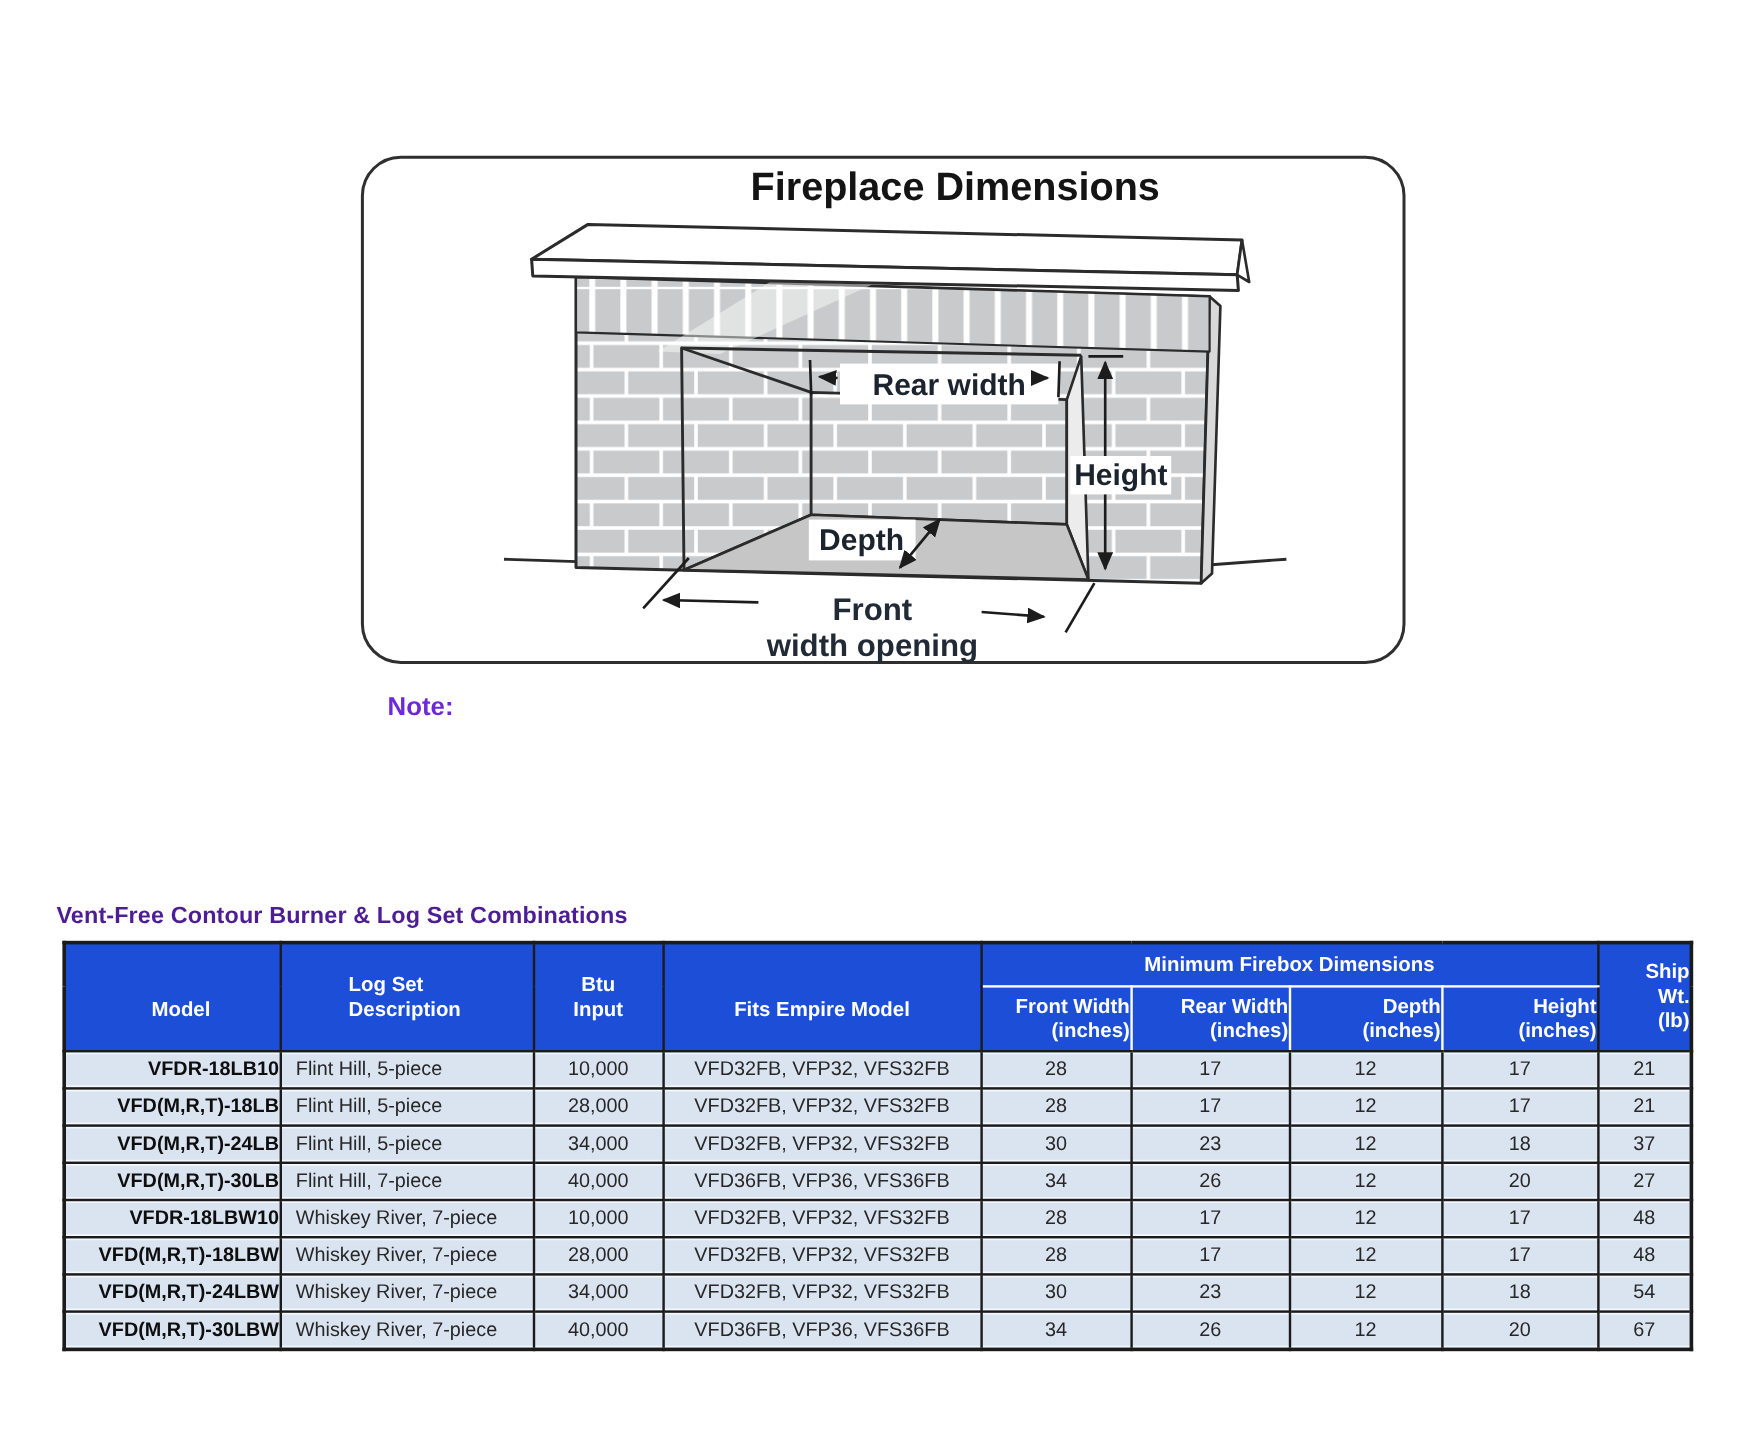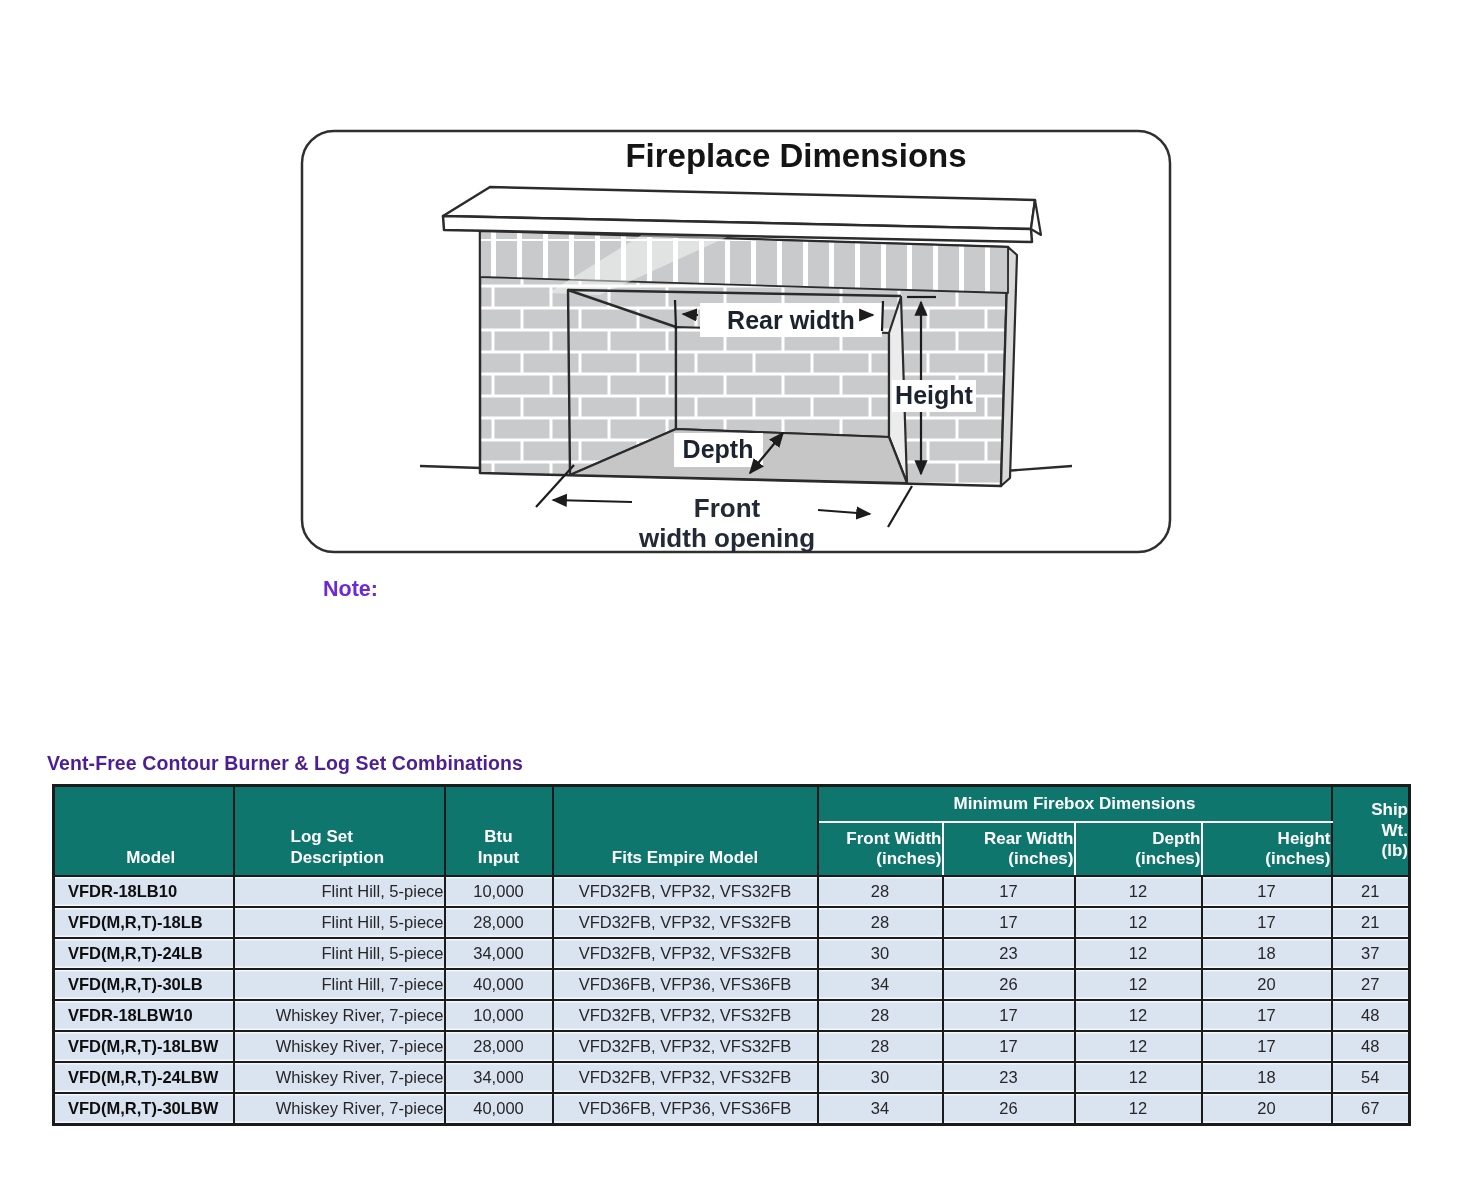--- a/index.html
+++ b/index.html
@@ -18,37 +18,37 @@
   .note-label{font-weight:bold;margin-right:17px;white-space:nowrap;}
   .note-text{letter-spacing:.1px;}
 
   
   .tbl-title{left:47px;top:752px;font-size:19.5px;font-weight:bold;color:#4c1d95;letter-spacing:.1px;}
   table.spec{
     left:52px;top:784px;position:absolute;border-collapse:collapse;table-layout:fixed;
     width:1356px;border:3px solid #1b1b1b;
   }
   .spec th{
-    background:#0f766e;color:#ffffff;font-size:17px;font-weight:bold;line-height:1.2;
+    background:#1d4ed8;color:#ffffff;font-size:17px;font-weight:bold;line-height:1.2;
     border:2px solid #1b1b1b;padding:0;
   }
-  .spec th.h-bottom{vertical-align:bottom;padding-bottom:7px;}
+  .spec th.h-bottom{vertical-align:bottom;padding-bottom:23px;}
   .spec th.h-model{text-align:center;padding-left:14px;}
   .spec th.h-logset{text-align:left;padding-left:56px;}
   .spec th.h-group{height:34px;text-align:center;vertical-align:middle;border-bottom:2px solid #fdfdfd;}
   .spec th.sub{height:52px;text-align:right;vertical-align:middle;border-right:2px solid #fdfdfd;border-left-width:0;}
   .spec th.sub-last{border-right:2px solid #1b1b1b;}
   .spec th.h-ship{text-align:right;vertical-align:middle;}
   .spec td{
     background:#dae3f0;color:#272727;font-size:16.5px;text-align:center;height:29px;
     border:2px solid #1b1b1b;padding:0;
     box-shadow:inset 0 1.5px 0 #f4f7fb, inset 0 -1.5px 0 #f4f7fb;
   }
-  .spec td.c-model{font-weight:bold;color:#0e0e0e;text-align:left;padding-left:13px;}
-  .spec td.c-logset{text-align:right;padding-left:12px;}
+  .spec td.c-model{font-weight:bold;color:#0e0e0e;text-align:right;padding-left:13px;}
+  .spec td.c-logset{text-align:left;padding-left:12px;}
 
   
   text{font-family:"Liberation Sans", sans-serif;}
   .dg-title{font-size:33px;font-weight:bold;fill:#141414;}
   .dg-lbl{font-size:25px;font-weight:600;fill:#1b232e;}
   .dg-front{font-size:26px;font-weight:600;fill:#222a36;}
 </style>
 </head>
 <body>
 

